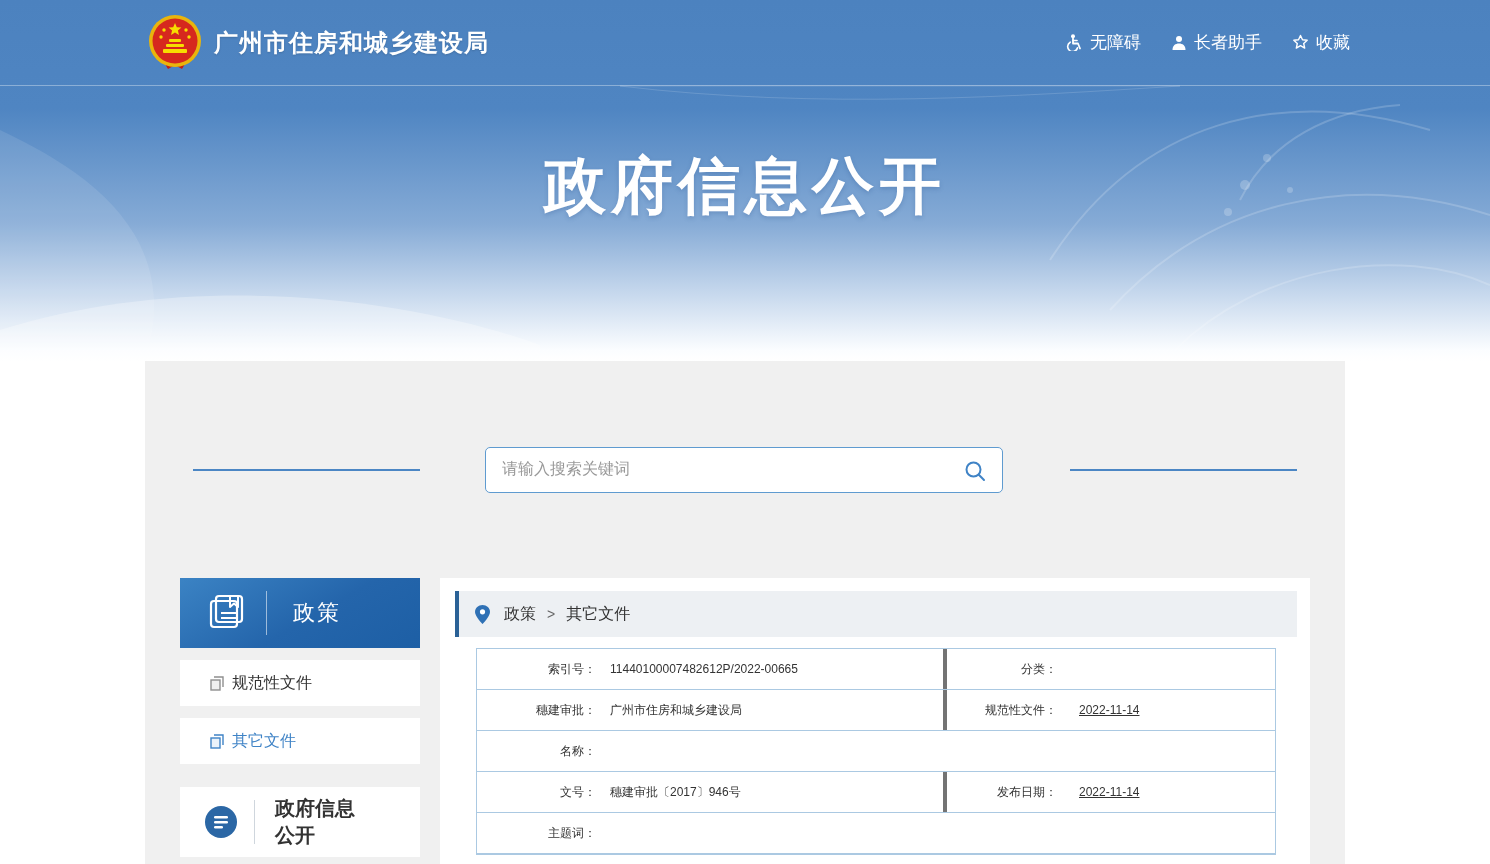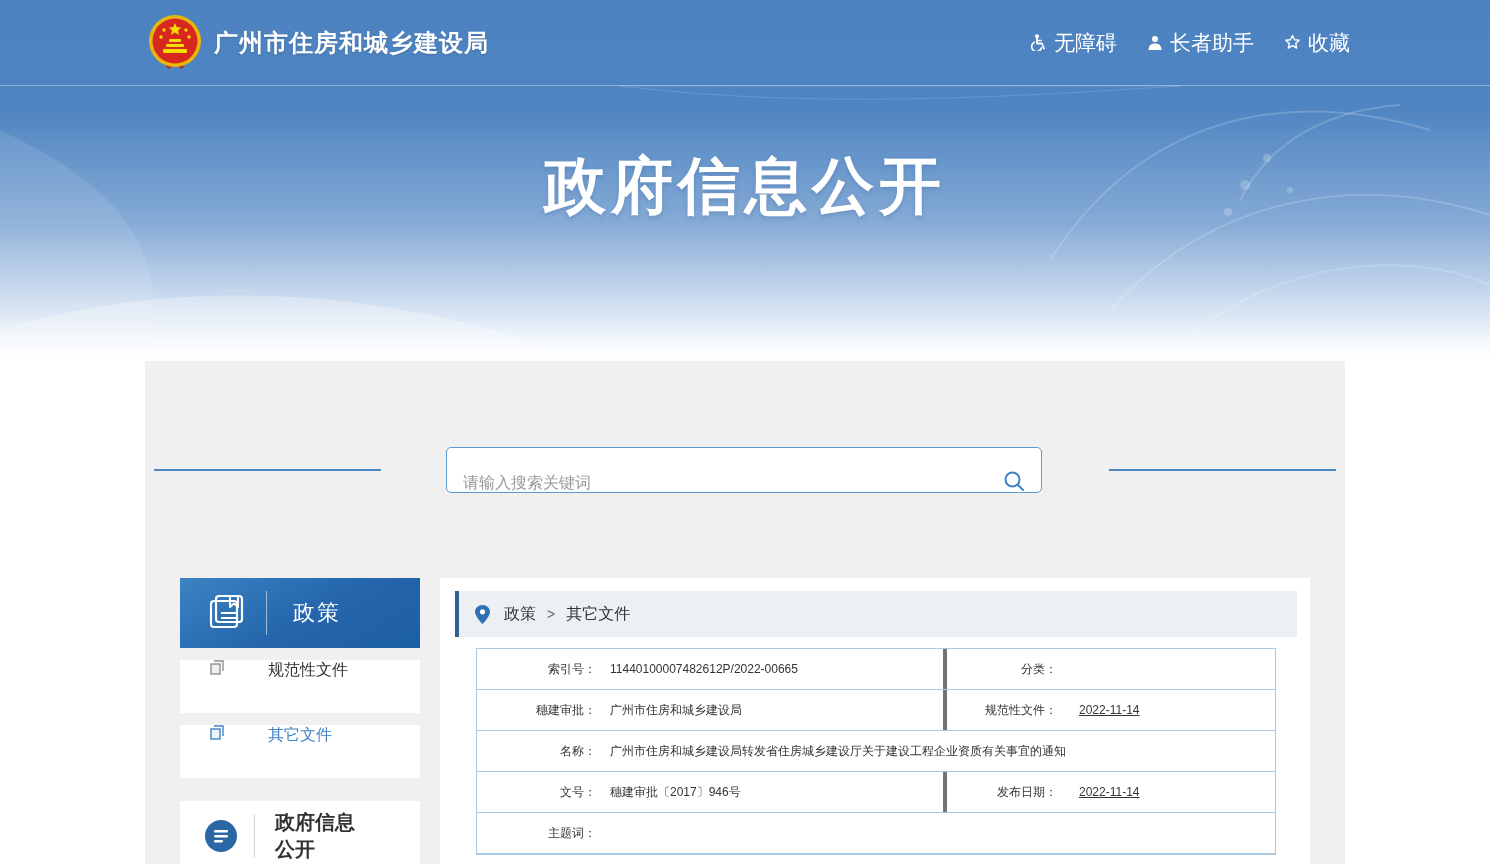--- a/index.html
+++ b/index.html
@@ -22,21 +22,21 @@
     border-bottom: 1px solid rgba(255,255,255,0.35);
   }
   .brand { display: flex; align-items: center; gap: 12px; }
   .site-title {
     color: #ffffff; font-size: 24px; font-weight: bold; letter-spacing: 1px;
     text-shadow: 0 1px 2px rgba(0,0,0,0.15);
   }
   .nav-links { margin-left: auto; display: flex; align-items: center; gap: 30px; }
   .nav-link {
     display: flex; align-items: center; gap: 7px;
-    color: #ffffff; font-size: 21px; text-decoration: none; cursor: pointer;
+    color: #ffffff; font-size: 17px; text-decoration: none; cursor: pointer;
   }
   .nav-link svg { display: block; }
   .hero-title-wrap {
     position: relative; z-index: 2; height: 200px;
     display: flex; align-items: center; justify-content: center;
   }
   .hero-title {
     color: #ffffff; font-size: 62px; font-weight: bold; letter-spacing: 5px;
     text-shadow: 0 2px 4px rgba(40,80,140,0.25);
   }
@@ -48,23 +48,23 @@
   }
   
   .search-row {
     padding-top: 86px;
     display: flex; align-items: center; justify-content: center;
   }
   .deco-line { width: 227px; height: 2px; background: #4b86c4; }
   .deco-line.left { margin-right: 65px; }
   .deco-line.right { margin-left: 67px; }
   .search-box {
-    width: 596px; height: 46px; background: #ffffff;
+    width: 518px; height: 46px; background: #ffffff;
     border: 1px solid #5f9bd0; border-radius: 5px;
-    display: flex; align-items: flex-end; padding: 0 16px;
+    display: flex; align-items: flex-start; padding: 12px 16px;
   }
   .search-box input {
     flex: 1; border: none; outline: none; font-size: 16px; color: #333;
     background: transparent; font-family: inherit;
   }
   .search-box input::placeholder { color: #999; }
   .search-btn { display: flex; align-items: center; cursor: pointer; }
   
   .main-row { display: flex; margin-top: 85px; padding: 0 35px; gap: 20px; }
   
@@ -73,23 +73,23 @@
     height: 70px; display: flex; align-items: center; padding-left: 24px;
     background: linear-gradient(150deg, #3b83c4 0%, #2465ab 55%, #1d5fa5 100%);
     cursor: pointer;
   }
   .side-header .divider {
     width: 1px; height: 44px; background: rgba(255,255,255,0.55);
     margin: 0 26px 0 18px;
   }
   .side-header-title { color: #ffffff; font-size: 22px; letter-spacing: 2px; }
   .side-item {
-    margin-top: 12px; height: 53px; background: #ffffff;
-    display: flex; align-items: flex-start; padding: 0 30px;
-    font-size: 16px; color: #333; cursor: pointer; gap: 36px;
+    margin-top: 12px; height: 46px; background: #ffffff;
+    display: flex; align-items: center; padding: 0 30px;
+    font-size: 16px; color: #333; cursor: pointer;
   }
   .side-item .doc-ic { margin-right: 8px; display: flex; }
   .side-item.active { color: #3f83c6; }
   .plus { margin-left: auto; font-size: 20px; color: #222; line-height: 1; cursor: pointer; }
   .side-next {
     margin-top: 23px; height: 70px; background: #ffffff;
     display: flex; align-items: center; padding-left: 24px; cursor: pointer;
   }
   .side-next .divider { width: 1px; height: 44px; background: #cfd6dd; margin: 0 20px 0 16px; }
   .side-next-title { color: #333; font-size: 20px; font-weight: bold; width: 92px; line-height: 1.35; }
@@ -285,21 +285,20 @@
                 <span class="it-val">广州市住房和城乡建设局</span>
               </div>
               <div class="it-cell c-right">
                 <span class="it-lbl">规范性文件：</span>
                 <span class="it-val">2022-11-14</span>
               </div>
             </div>
             <div class="it-row">
               <div class="it-cell c-full">
                 <span class="it-lbl">名称：</span>
-                <span class="it-val">广州市住房和城乡建设局转发省住房城乡建设厅关于建设工程企业资质有关事宜的通知</span>
               </div>
             </div>
             <div class="it-row">
               <div class="it-cell c-left">
                 <span class="it-lbl">文号：</span>
                 <span class="it-val">穗建审批〔2017〕946号</span>
               </div>
               <div class="it-cell c-right">
                 <span class="it-lbl">发布日期：</span>
                 <span class="it-val">2022-11-14</span>

